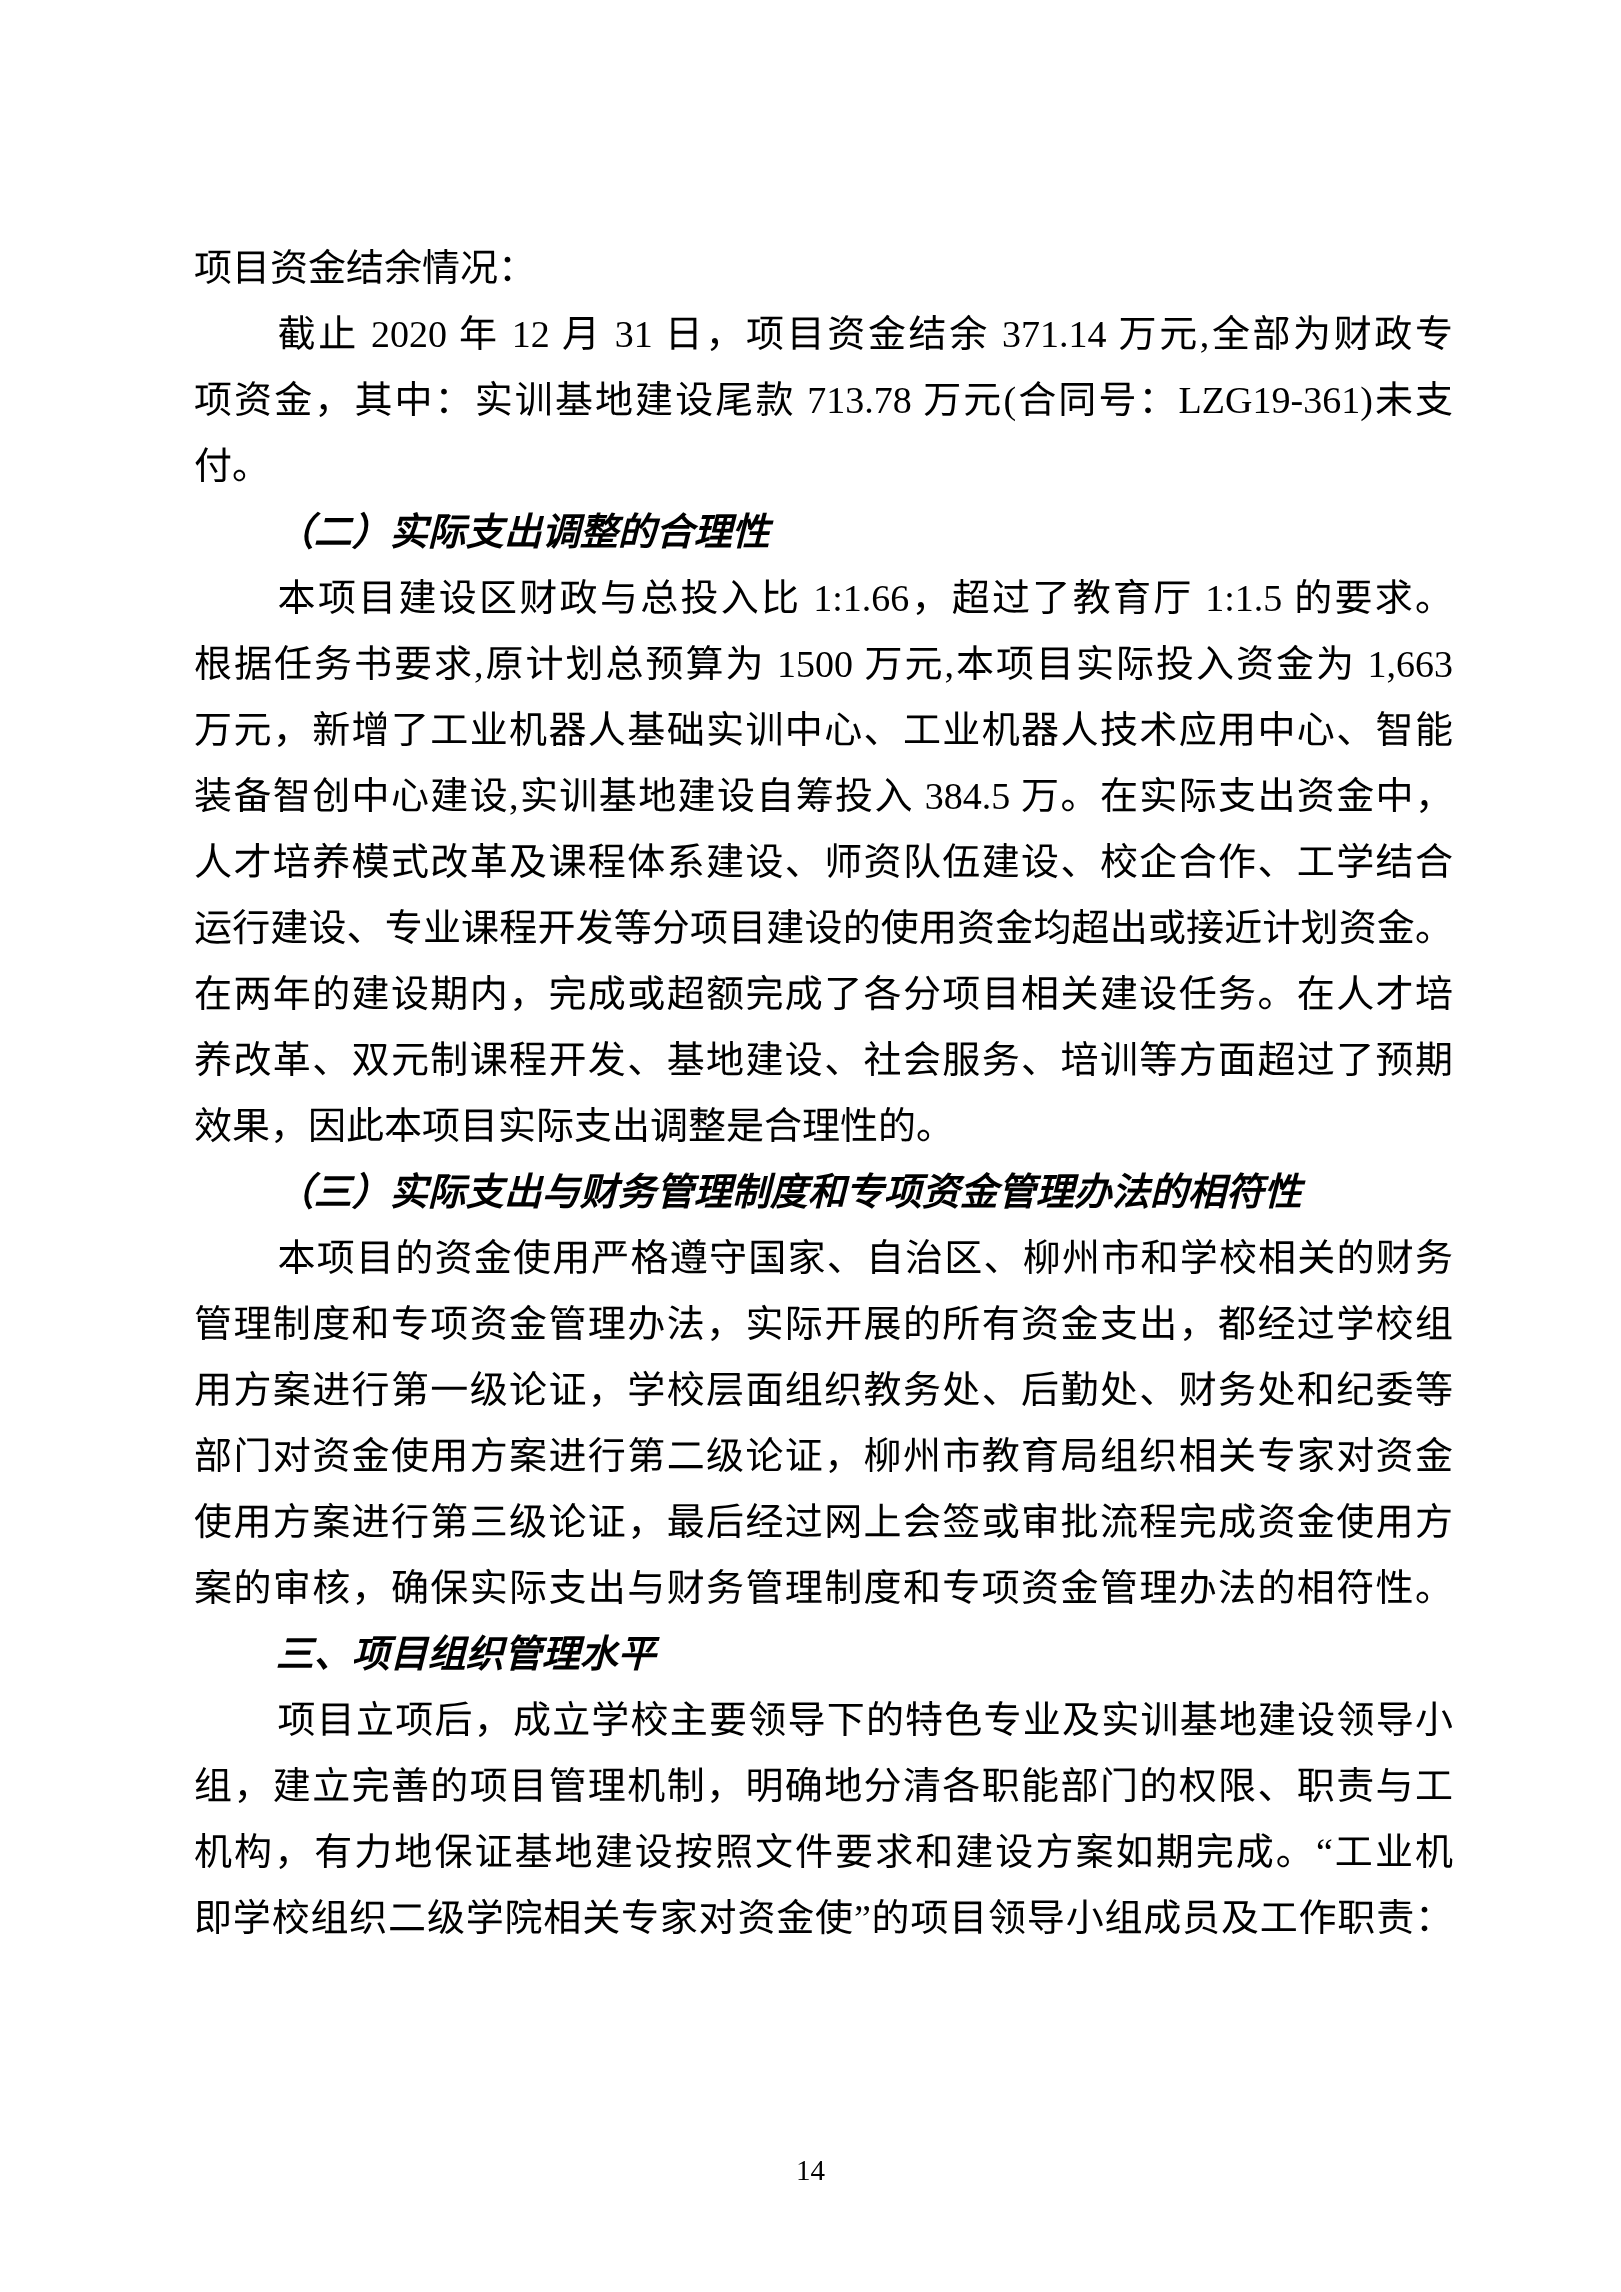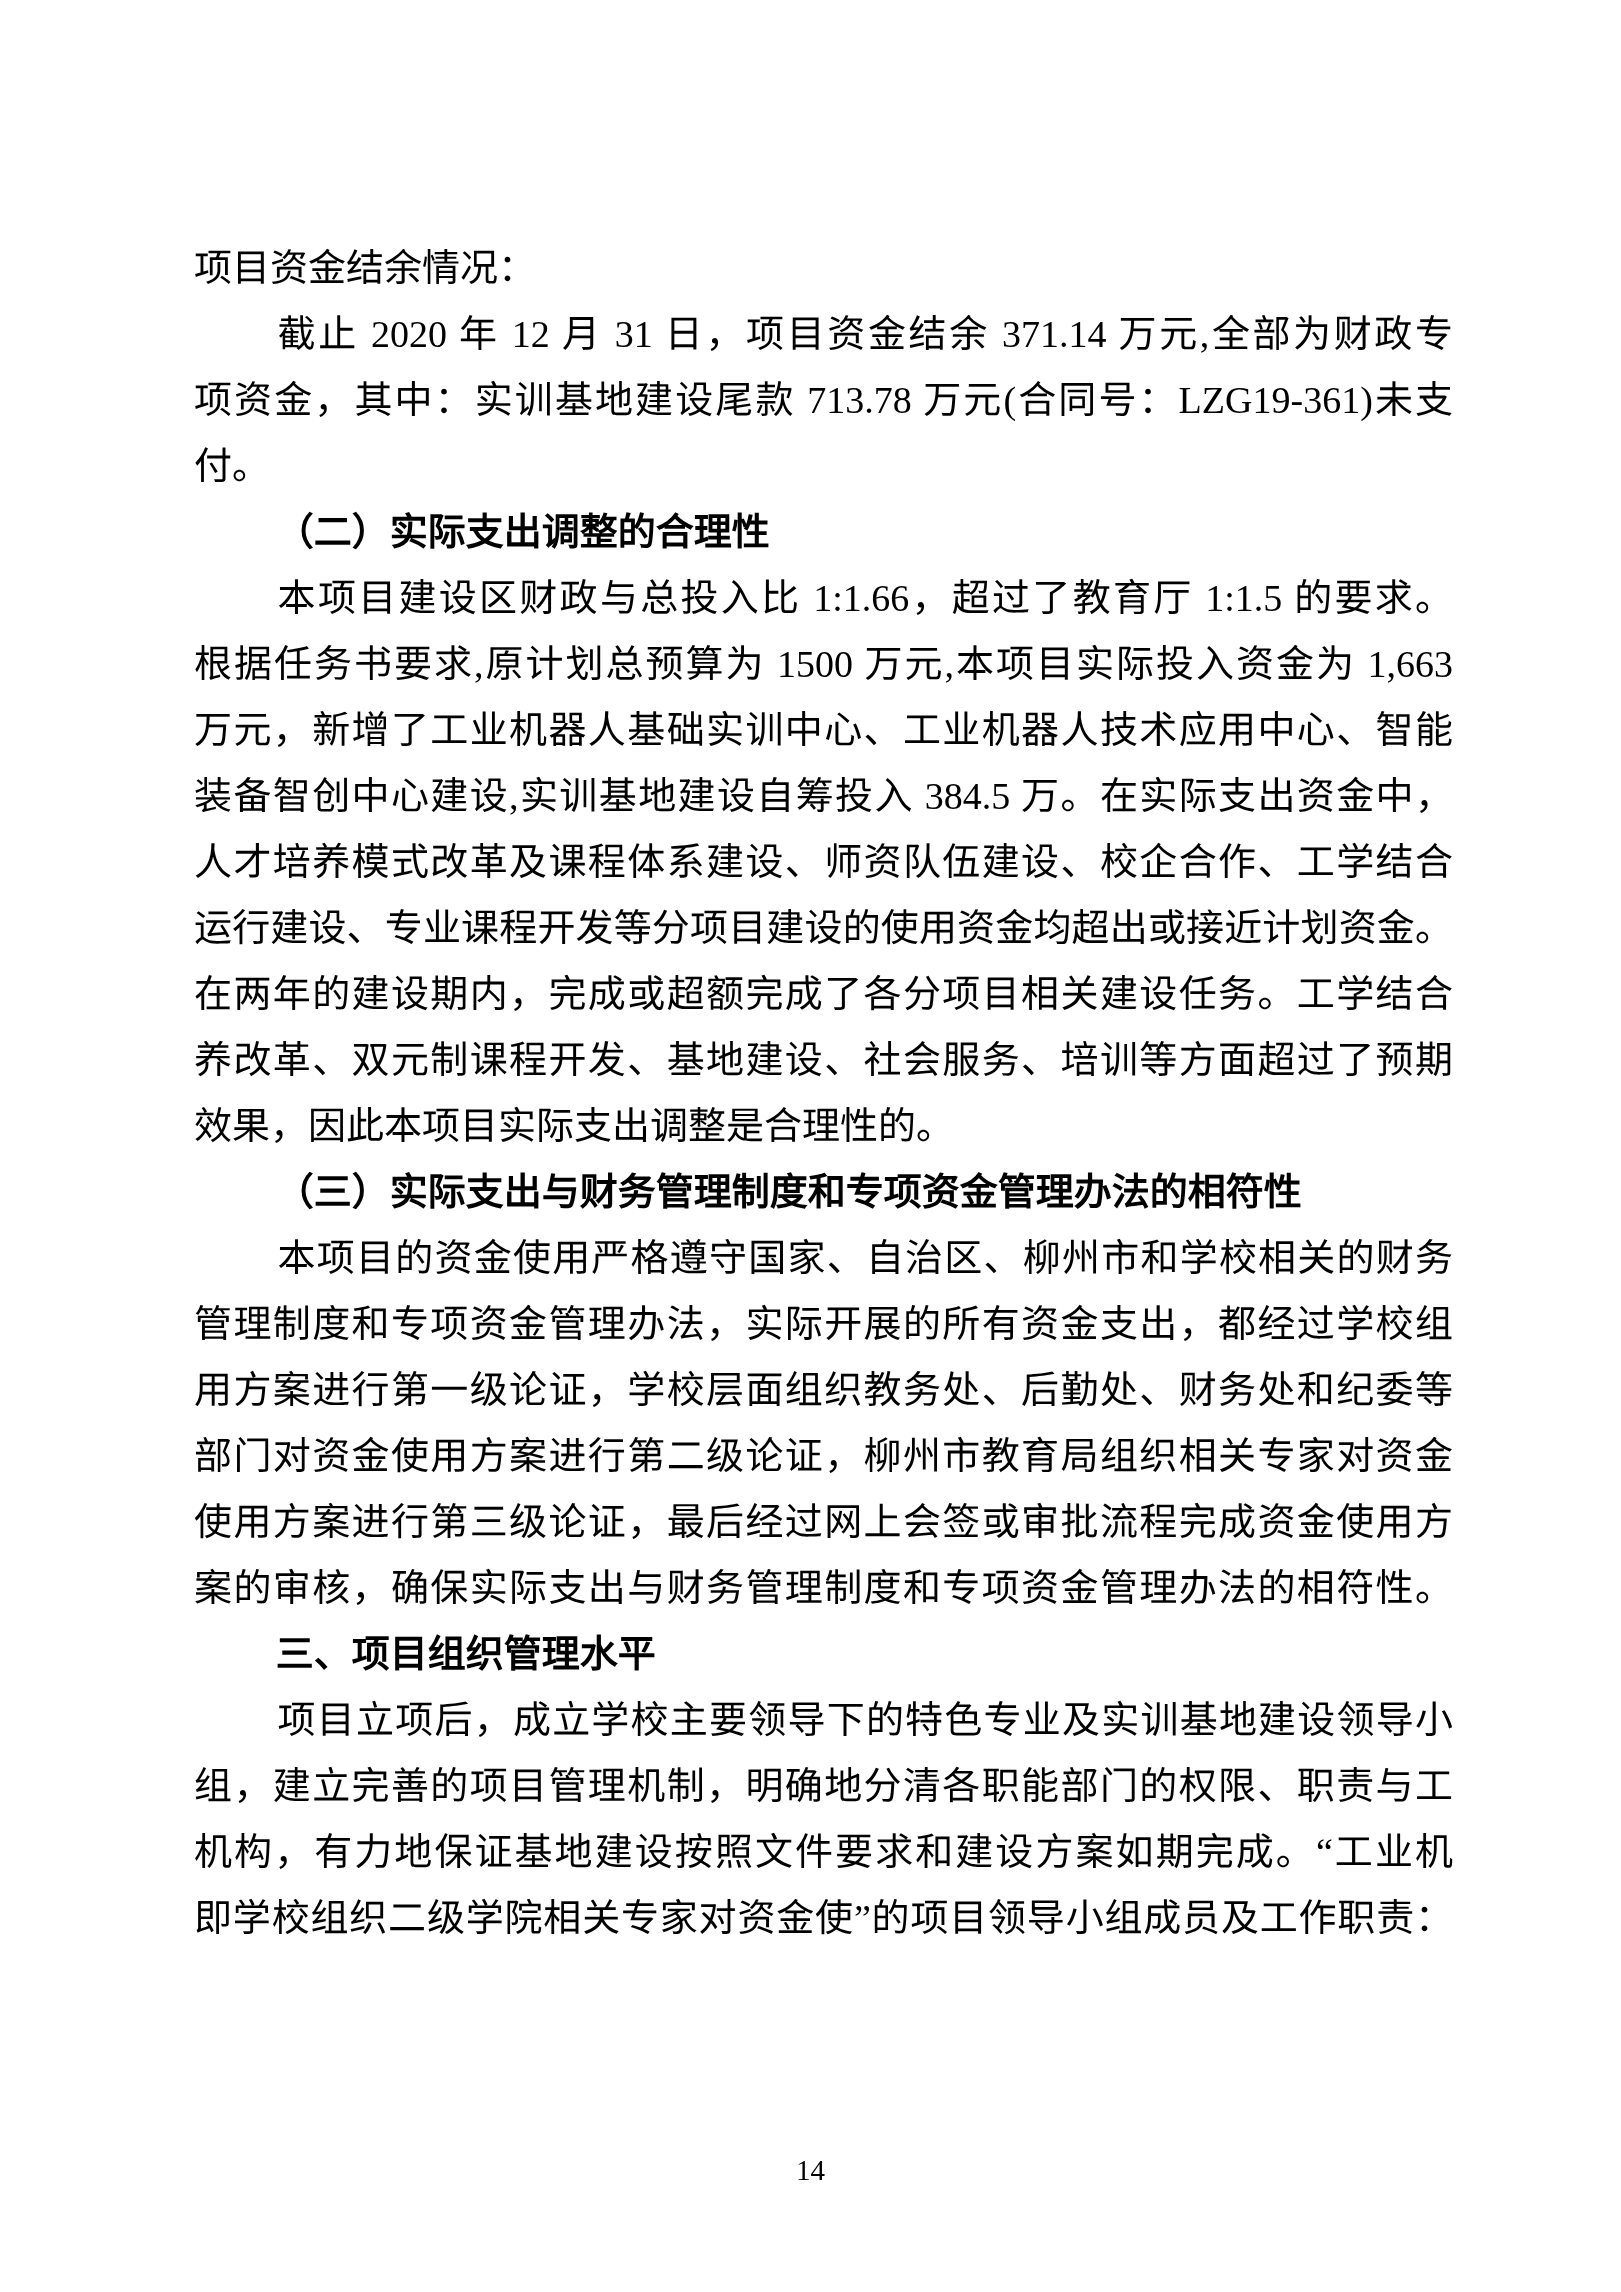--- a/index.html
+++ b/index.html
@@ -39,20 +39,21 @@
     text-justify: inter-ideograph;
   }
   
   .ind {
     text-indent: 2.2em;
   }
   
   .h {
     font-weight: bold;
     text-indent: 2.15em;
+    font-style: italic;
   }
   .page-number {
     position: absolute;
     top: 2115px;
     left: 0;
     width: 1621px;
     text-align: center;
     font-size: 29px;
     line-height: 39px;
     font-family: "Liberation Serif", "DejaVu Serif", serif;
@@ -67,21 +68,21 @@
     <div class="ln j ind">截止 2020 年 12 月 31 日，项目资金结余 371.14 万元,全部为财政专</div>
     <div class="ln j">项资金，其中：实训基地建设尾款 713.78 万元(合同号：LZG19-361)未支</div>
     <div class="ln">付。</div>
     <div class="ln h">（二）实际支出调整的合理性</div>
     <div class="ln j ind">本项目建设区财政与总投入比 1:1.66，超过了教育厅 1:1.5 的要求。</div>
     <div class="ln j">根据任务书要求,原计划总预算为 1500 万元,本项目实际投入资金为 1,663</div>
     <div class="ln j">万元，新增了工业机器人基础实训中心、工业机器人技术应用中心、智能</div>
     <div class="ln j">装备智创中心建设,实训基地建设自筹投入 384.5 万。在实际支出资金中，</div>
     <div class="ln j">人才培养模式改革及课程体系建设、师资队伍建设、校企合作、工学结合</div>
     <div class="ln j">运行建设、专业课程开发等分项目建设的使用资金均超出或接近计划资金。</div>
-    <div class="ln j">在两年的建设期内，完成或超额完成了各分项目相关建设任务。工学结合</div>
+    <div class="ln j">在两年的建设期内，完成或超额完成了各分项目相关建设任务。在人才培</div>
     <div class="ln j">养改革、双元制课程开发、基地建设、社会服务、培训等方面超过了预期</div>
     <div class="ln">效果，因此本项目实际支出调整是合理性的。</div>
     <div class="ln h">（三）实际支出与财务管理制度和专项资金管理办法的相符性</div>
     <div class="ln j ind">本项目的资金使用严格遵守国家、自治区、柳州市和学校相关的财务</div>
     <div class="ln j">管理制度和专项资金管理办法，实际开展的所有资金支出，都经过学校组</div>
     <div class="ln j">用方案进行第一级论证，学校层面组织教务处、后勤处、财务处和纪委等</div>
     <div class="ln j">部门对资金使用方案进行第二级论证，柳州市教育局组织相关专家对资金</div>
     <div class="ln j">使用方案进行第三级论证，最后经过网上会签或审批流程完成资金使用方</div>
     <div class="ln j">案的审核，确保实际支出与财务管理制度和专项资金管理办法的相符性。</div>
     <div class="ln h">三、项目组织管理水平</div>

